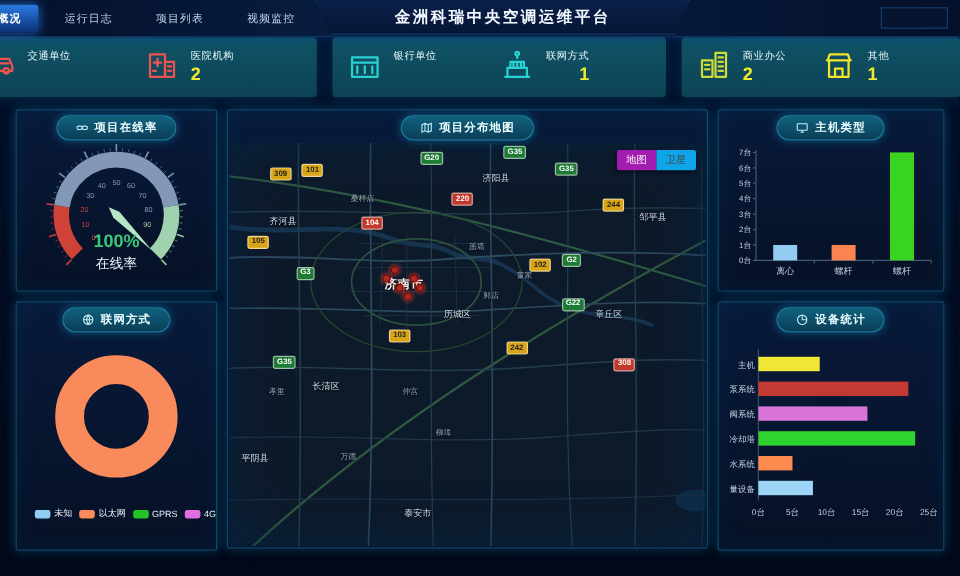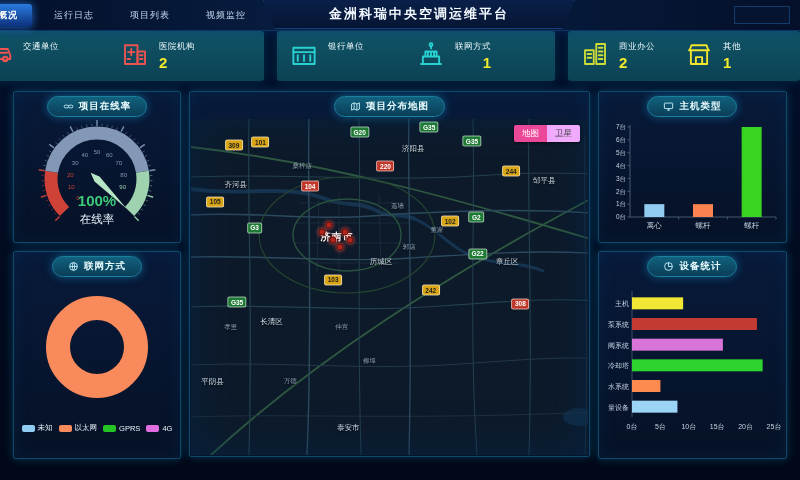--- a/index.html
+++ b/index.html
@@ -39,31 +39,31 @@
          box-shadow:0 0 10px rgba(16,140,190,.35),inset 0 0 18px rgba(10,90,140,.15);}
   .p-online{height:150px}.p-net{height:206px}.p-host{height:150px}.p-dev{height:206px}
   .p-map{width:464px;height:364px;}
   .panel-head{position:relative;z-index:4;margin:4px auto 0;width:max-content;display:flex;align-items:center;gap:5px;
               padding:3px 15px;background:linear-gradient(180deg,#11617d,#0a3e58);
               border:1px solid #1b7fa0;border-radius:20px;font-size:9.5px;font-weight:bold;color:#eafdff;
               letter-spacing:1px;box-shadow:0 0 8px rgba(20,160,210,.5);}
   .p-icon svg{display:block}
   svg.chart{display:block;margin:0 auto;}
   
-  .legend{display:flex;justify-content:center;align-items:center;gap:6px;margin-top:1px;}
+  .legend{display:flex;justify-content:flex-end;align-items:center;gap:6px;margin-top:1px;}
   .legend-item{display:flex;align-items:center;gap:3px;font-size:7.5px;color:#e8f4fa;cursor:pointer;}
   .legend-swatch{width:13px;height:7px;border-radius:2px;}
   
   .map-area{position:absolute;left:1px;right:1px;top:27px;bottom:1px;overflow:hidden;background:#0d1a2a;cursor:grab;}
   .map-area::after{content:'';position:absolute;inset:0;box-shadow:inset 0 0 45px rgba(0,40,80,.55);pointer-events:none;}
   #map-roads{position:absolute;inset:0;}
   .map-controls{position:absolute;top:6px;right:8px;display:flex;border-radius:2px;overflow:hidden;
                 box-shadow:0 1px 3px rgba(0,0,0,.6);z-index:6;}
-  .map-btn{font-size:8.5px;padding:2.5px 8px;background:#f0abfc;color:#444;cursor:pointer;}
-  .map-btn.active{background:#ec4899;color:#fff;}
+  .map-btn{font-size:8.5px;padding:2.5px 8px;background:#0ea5e9;color:#444;cursor:pointer;}
+  .map-btn.active{background:#a21caf;color:#fff;}
   .shield{position:absolute;transform:translate(-50%,-50%);font-size:6.5px;font-weight:bold;
           padding:0.5px 2.5px;border-radius:2px;line-height:8px;border:1px solid rgba(255,255,255,.55);z-index:3;}
   .city-label{position:absolute;transform:translate(-50%,-50%);font-size:7.5px;color:#cfdce8;
               text-shadow:0 1px 2px #000;z-index:2;white-space:nowrap;}
   .city-label.major{font-size:10px;color:#fff;font-weight:bold;letter-spacing:1px;}
   .town-label{position:absolute;transform:translate(-50%,-50%);font-size:6.5px;color:#90a5b8;
               text-shadow:0 1px 2px #000;z-index:2;white-space:nowrap;}
   .proj-dot{position:absolute;width:5px;height:5px;border-radius:50%;background:#b3261e;border:1px solid #5f100c;
             transform:translate(-50%,-50%);box-shadow:0 0 4px #ff5040;z-index:4;cursor:pointer;}
 </style>

